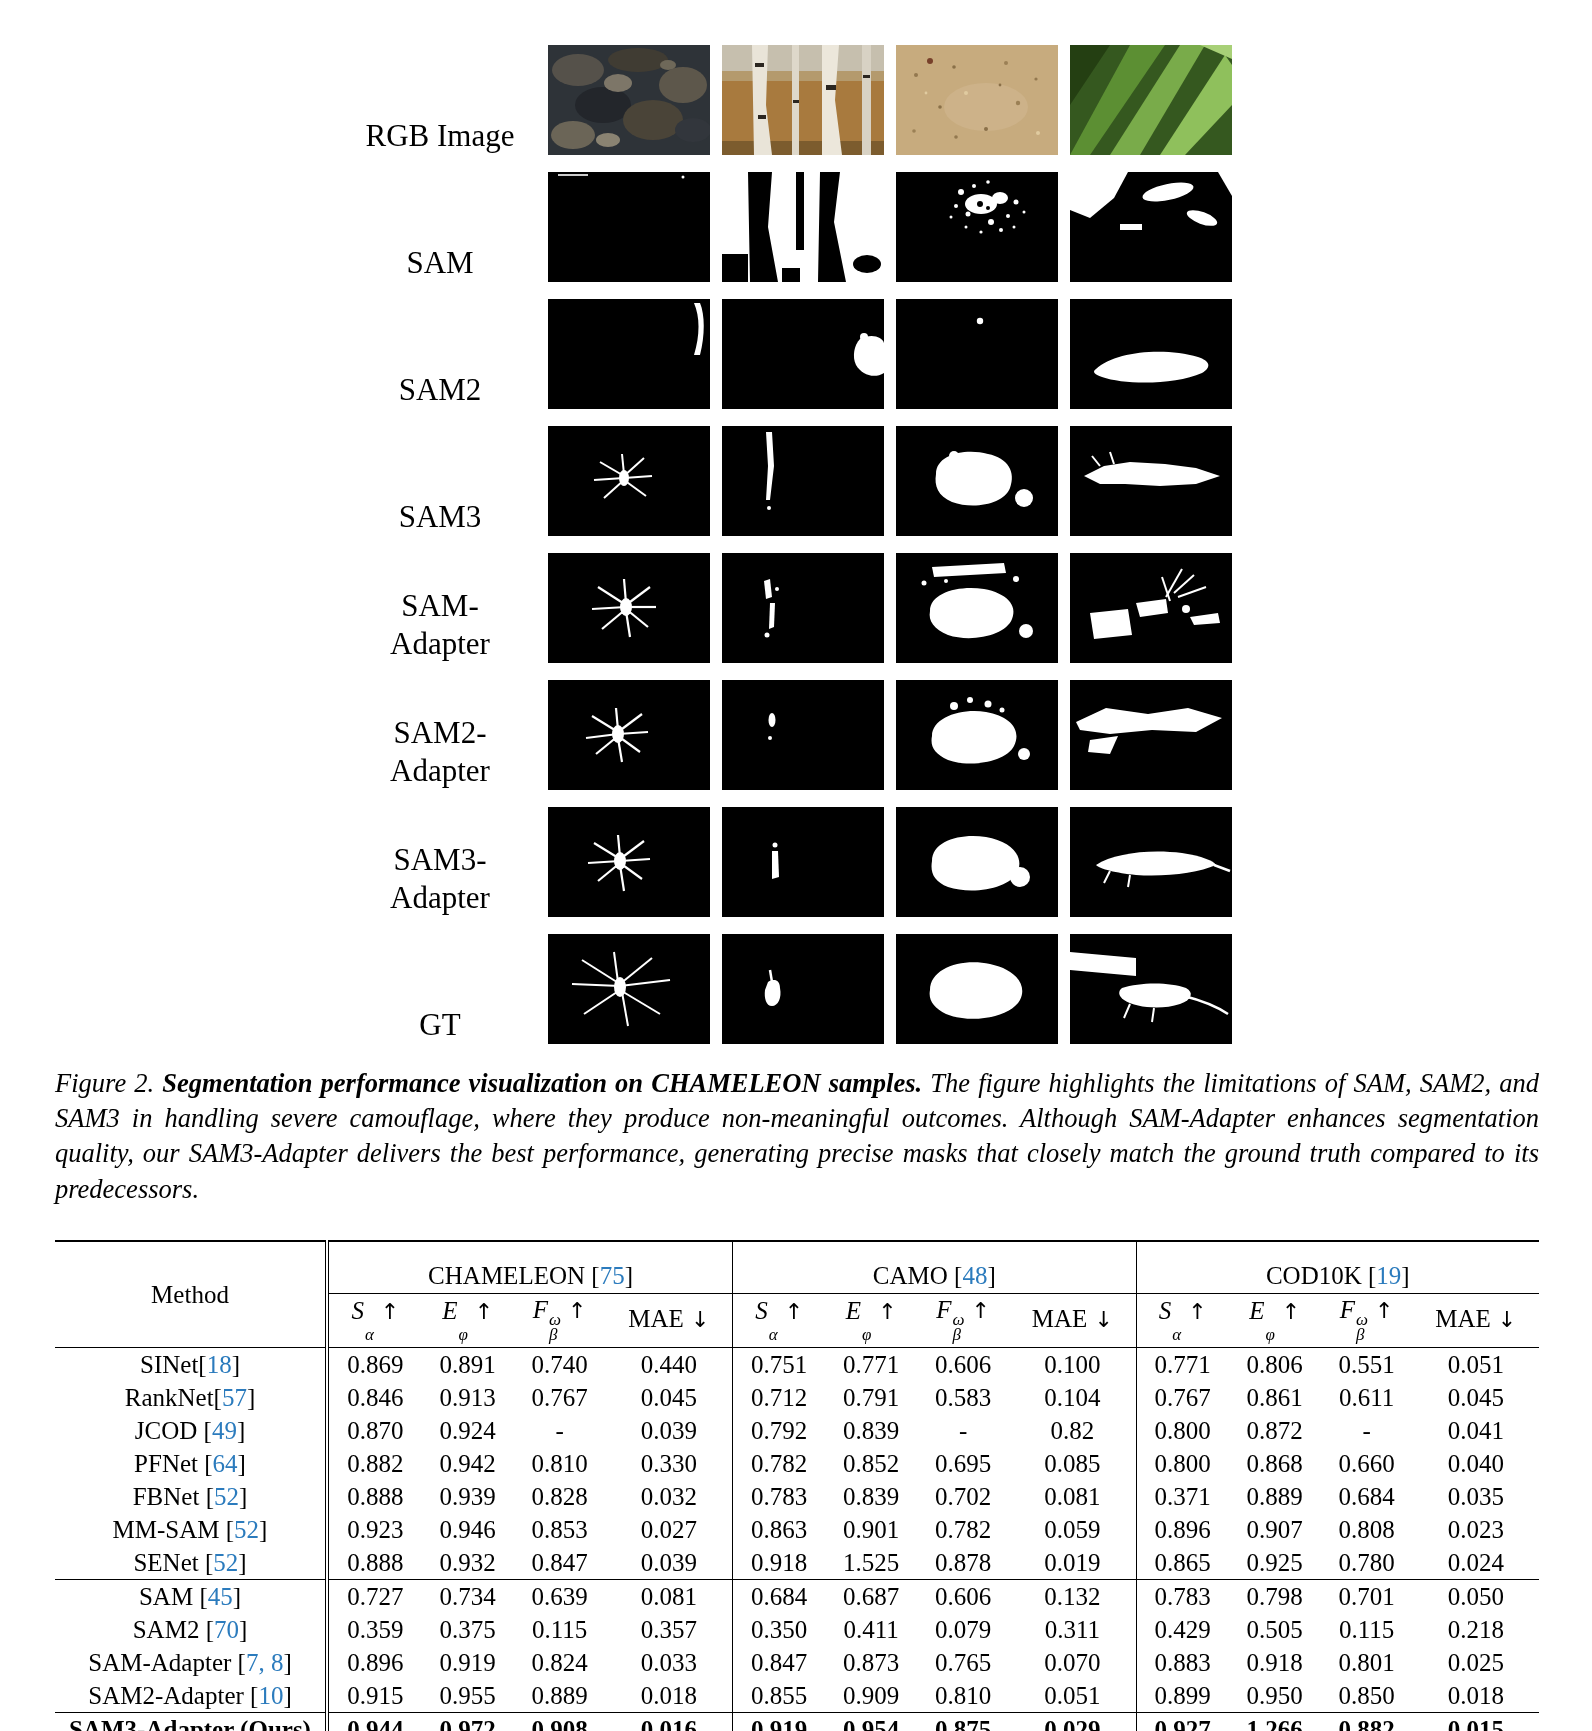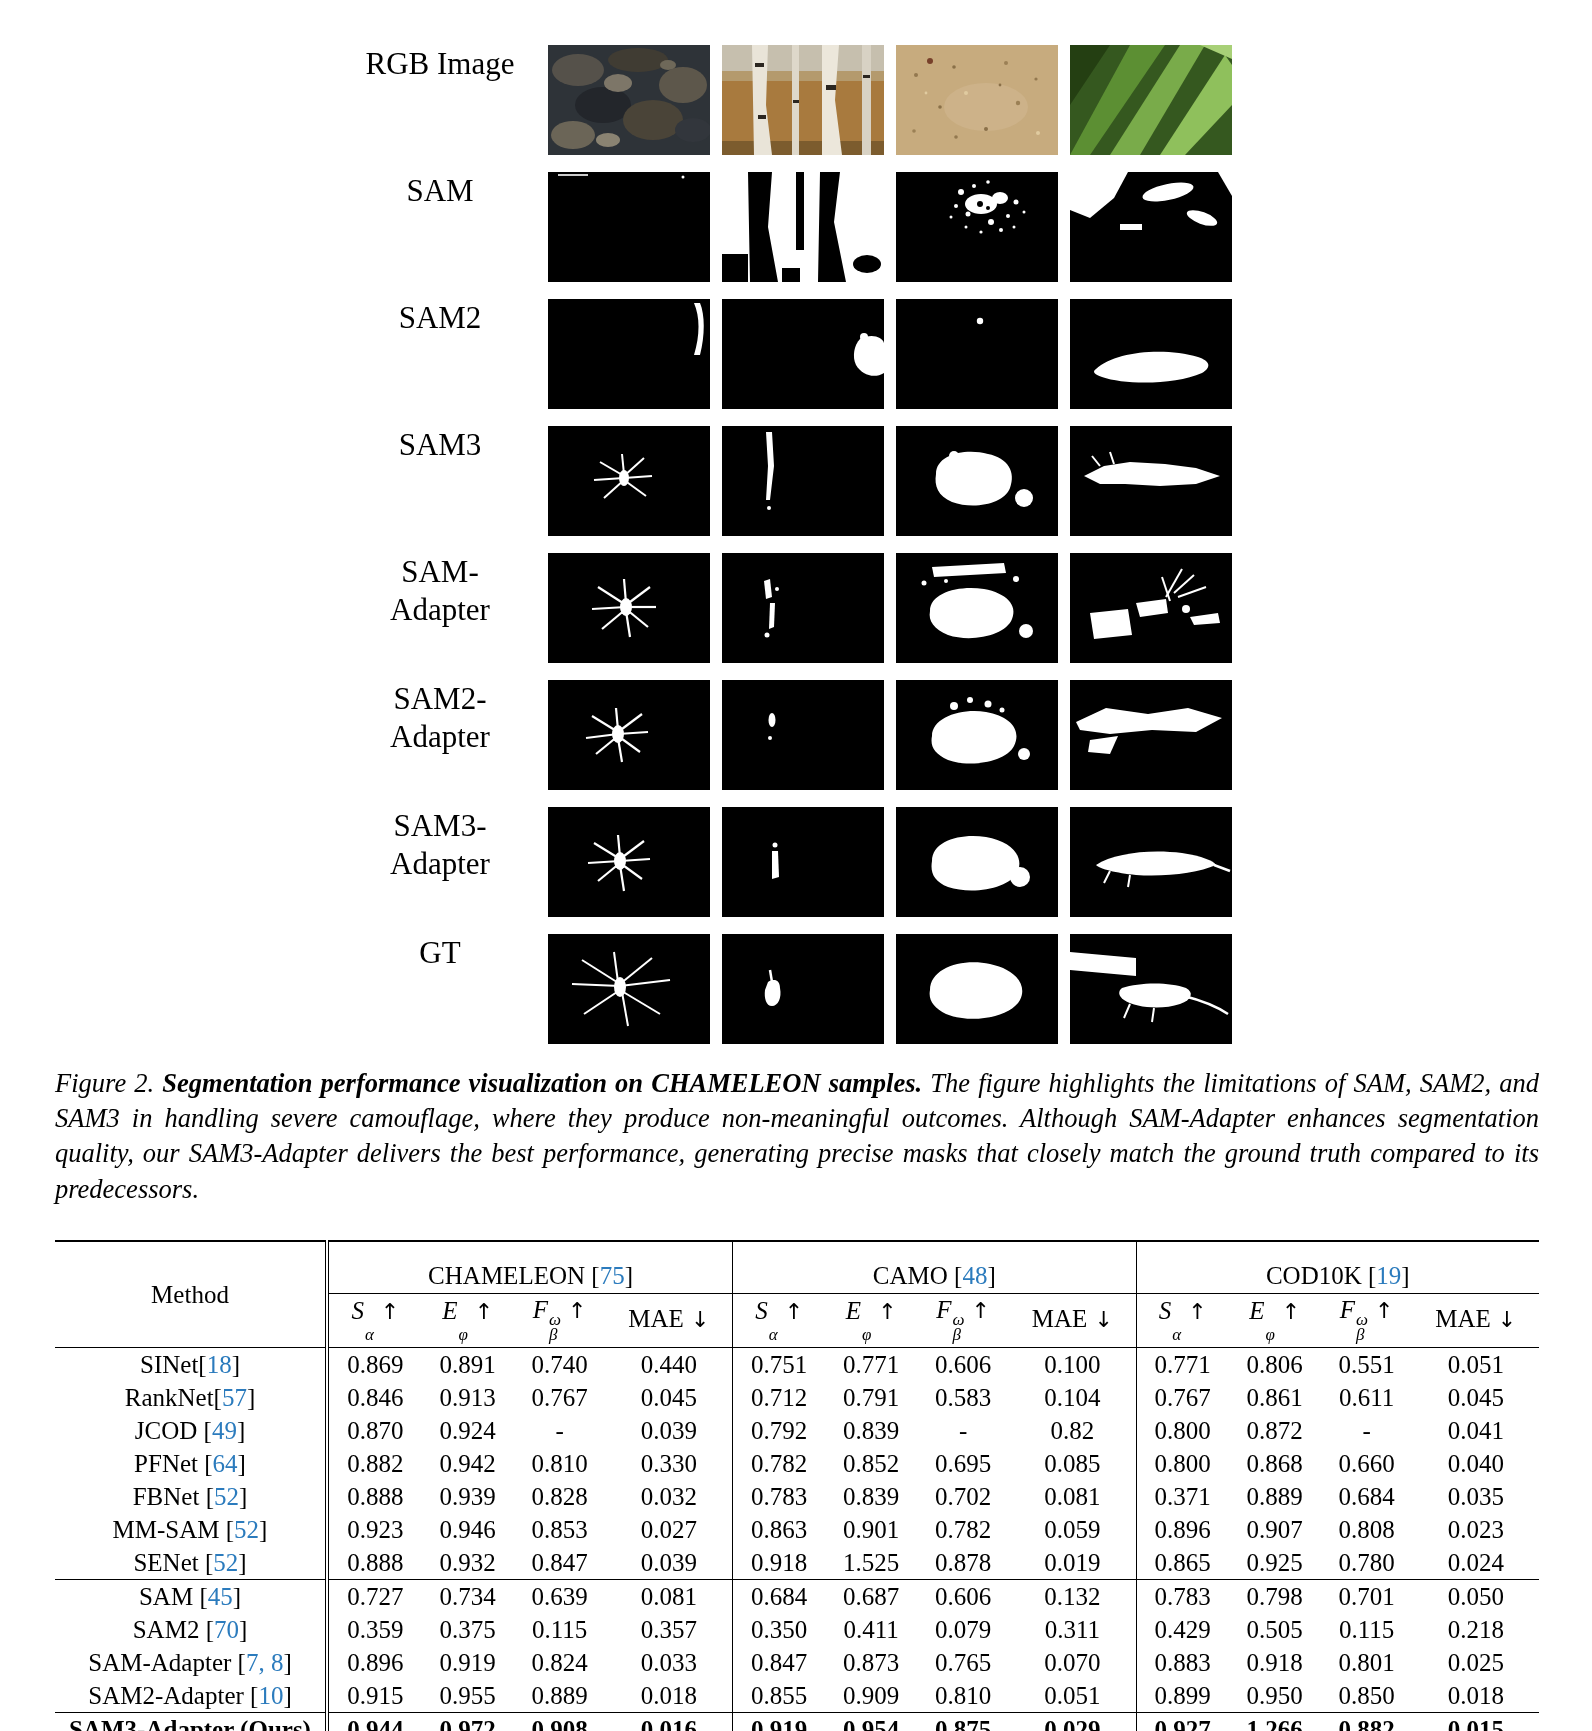--- a/index.html
+++ b/index.html
@@ -4,21 +4,21 @@
 <style>
   * { box-sizing: border-box; margin: 0; padding: 0; }
   html,body { background:#fff; }
   body {
     width: 1592px; height: 1731px; position: relative; overflow: hidden;
     font-family: "Liberation Serif", "DejaVu Serif", serif; color:#000;
   }
 
   
   .figure-grid { position: absolute; top: 45px; left: 332px; }
-  .grid-row { display: flex; align-items: flex-start; margin-bottom: 17px; }
+  .grid-row { display: flex; align-items: flex-end; margin-bottom: 17px; }
   .row-label { width: 216px; text-align: center; font-size: 31px; line-height: 1.22; }
   .row-label .ll { display: block; }
   .cells { display: flex; gap: 12px; }
   .cell { width: 162px; height: 110px; background: #000; overflow: hidden; flex: 0 0 auto; }
   .cell svg { display: block; width: 100%; height: 100%; }
 
   
   .caption {
     position: absolute; top: 1066px; left: 55px; width: 1484px;
     font-size: 26.5px; line-height: 1.33; text-align: justify; font-style: italic;

